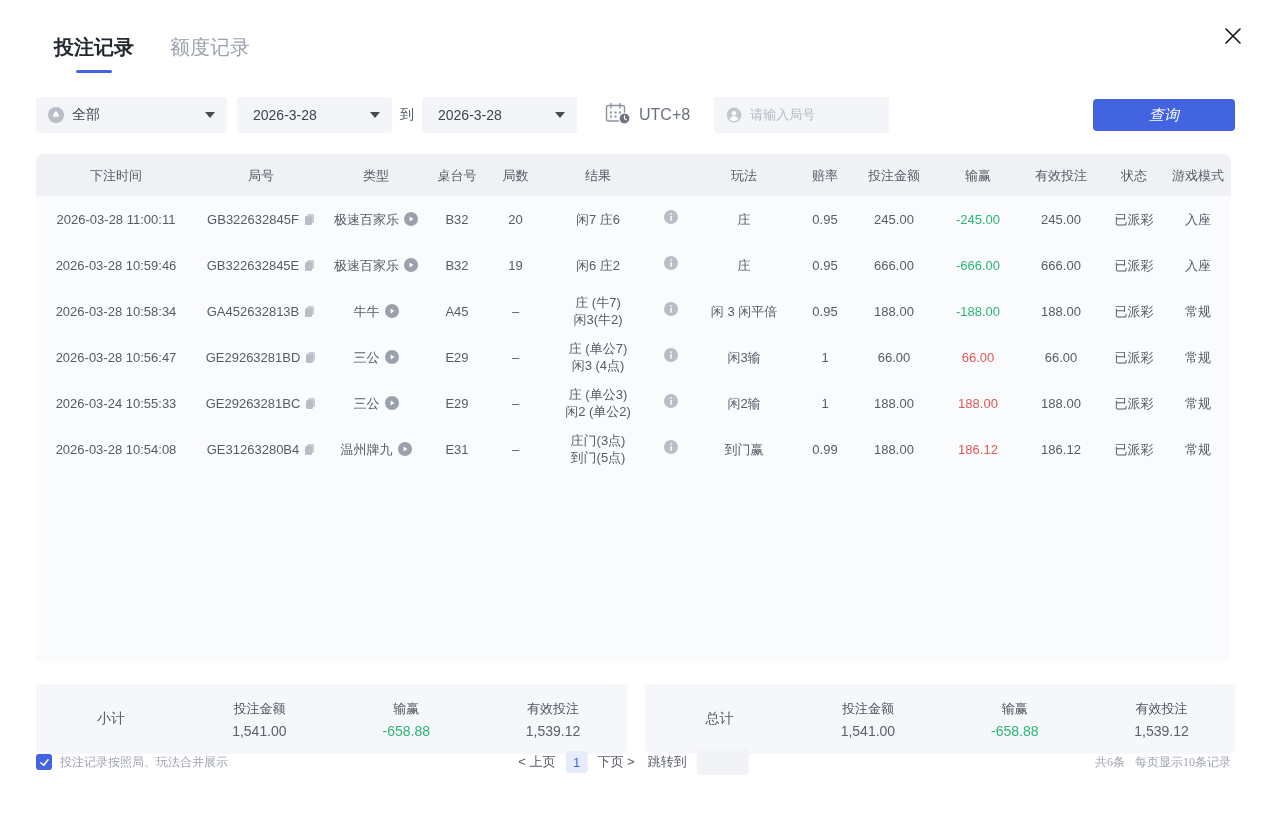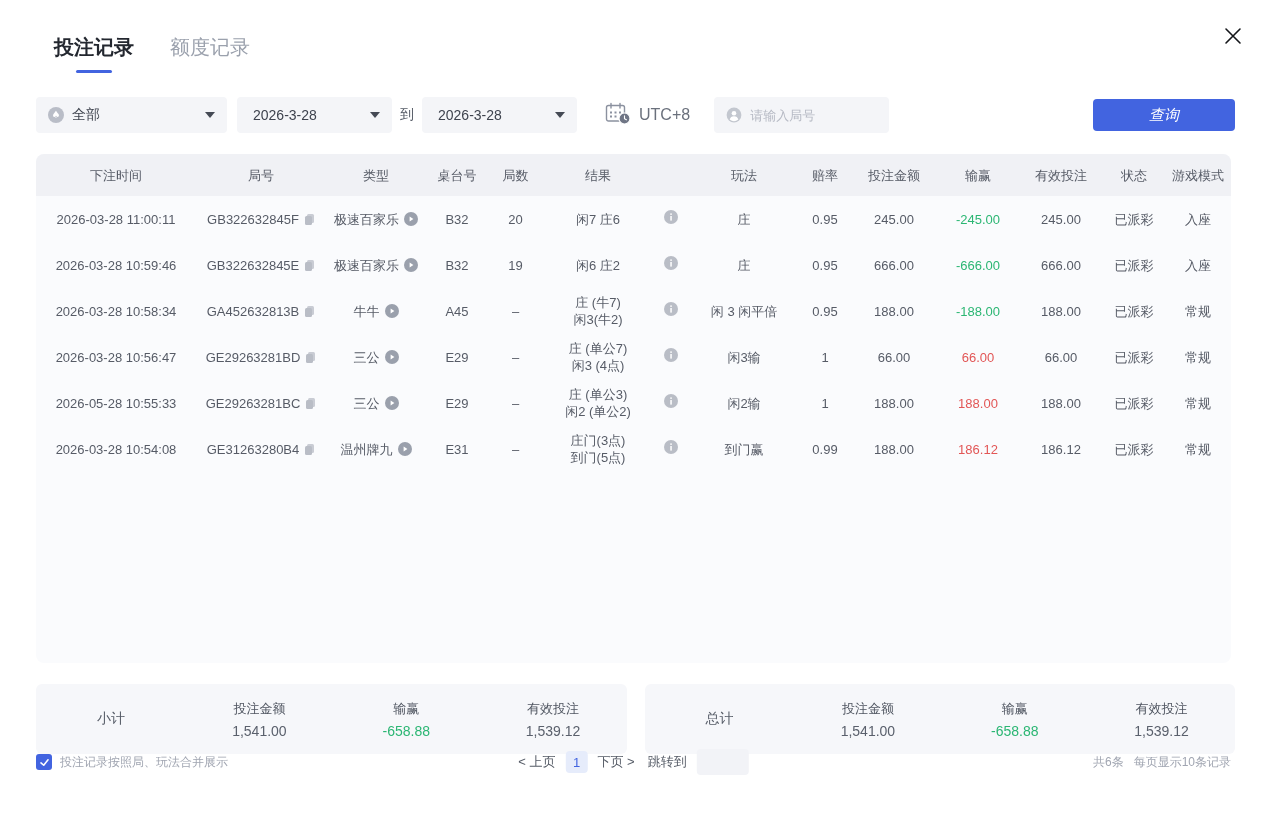--- a/index.html
+++ b/index.html
@@ -20,21 +20,21 @@
   .sel-lg { width:191px; }
   .sel-date { width:155px; margin:0; padding-left:16px;text-align:right; }
   .caret { margin-left:auto; width:0; height:0; border-left:5px solid transparent; border-right:5px solid transparent; border-top:6px solid #454a55; }
   .lead-ic { margin-right:8px; display:flex; align-items:center; }
   .spade-circle { width:16px; height:16px; border-radius:50%; background:#b9bdc7; color:#fff; font-size:10px; line-height:16px; text-align:center; font-family:"DejaVu Sans",sans-serif; }
   .to-label { margin:0 8px; color:#555b66; font-size:14px; }
   .gap10 { margin-left:10px; }
   .tz { display:flex; align-items:center; margin-left:28px; color:#6a707c; font-size:16px; }
   .tz svg { margin-right:8px; }
   .search-chip { width:175px; margin-left:24px; }
-  .search-chip input { border:none; outline:none; background:transparent; width:120px; font-size:13px; color:#1d4ed8; font-family:Liberation Sans, sans-serif; }
+  .search-chip input { border:none; outline:none; background:transparent; width:120px; font-size:13px; color:#1d4ed8; font-family:Liberation Mono, monospace; }
   .search-chip input::placeholder { color:#b6bac4; }
   .query-btn { margin-left:auto; width:142px; height:32px; background:#4264e0; border:none; border-radius:4px; color:#fff; font-size:15px; font-weight:500; cursor:pointer; font-family:inherit;font-style:italic; }
 
   
   .table-wrap { margin:21px 36px 0; width:1195px; height:509px; background:#fafbfd; border-radius:8px; overflow:hidden; }
   .grid-row { display:grid; grid-template-columns:160px 130px 100px 62px 55px 110px 36px 110px 52px 86px 82px 84px 62px 66px; align-items:center; }
   .thead { height:42px; background:#f0f1f5; color:#3f4450; font-size:13px; }
   .thead .c { font-weight:400; }
   .c { text-align:center; color:#565b66; font-size:13px; line-height:17px; }
   .trow { height:46px; }
@@ -54,21 +54,21 @@
   
   .footer { position:absolute; left:36px; right:40px; bottom:18px; height:28px; display:flex; align-items:center; }
   .merge { display:flex; align-items:center; gap:8px; }
   .checkbox { width:16px; height:16px; background:#4264e0; border-radius:3px; display:flex; align-items:center; justify-content:center; cursor:pointer; }
   .merge-label { color:#a0a5b1; font-size:12px; }
   .pagination { position:absolute; left:50%; transform:translateX(-50%); display:flex; align-items:center; gap:10px; color:#555b66; font-size:13px; }
   .pg-link { cursor:pointer; }
   .pg-page { width:22px; height:22px; background:#e6ecfb; border-radius:4px; color:#4264e0; display:flex; align-items:center; justify-content:center; cursor:pointer; }
   .jump-label { margin-left:3px; }
   .jump-input { width:52px; height:26px; border:none; background:#f2f3f7; border-radius:4px; outline:none; font-family:inherit; font-size:13px; text-align:center; color:#555b66; }
-  .records-info { margin-left:auto; color:#a0a5b1; font-size:12px; display:flex; gap:10px; }
+  .records-info { margin-left:auto; color:#a0a5b1; font-size:12px; display:flex; gap:10px;font-family:Liberation Serif, serif; }
 </style>
 </head>
 <body>
 
 <div class="modal">
 
   <div class="tabs-row">
     <div class="tab active">投注记录</div>
     <div class="tab">额度记录</div>
   </div>
@@ -306,21 +306,21 @@
       <div class="c">闲3输</div>
       <div class="c">1</div>
       <div class="c">66.00</div>
       <div class="c"><span class="pos">66.00</span></div>
       <div class="c">66.00</div>
       <div class="c">已派彩</div>
       <div class="c">常规</div>
     </div>
 
     <div class="grid-row trow">
-      <div class="c">2026-05-28 10:55:33</div>
+      <div class="c">2026-03-24 10:55:33</div>
       <div class="c cell-id">
           <span>GE29263281BC</span>
           <span class="ic">
             <svg width="11" height="13" viewBox="0 0 11 13">
               <rect x="3" y="1" width="7" height="9" rx="1.5" fill="#c9ccd4"></rect>
               <rect x="1" y="3" width="7" height="9" rx="1.5" fill="#b9bdc6"></rect>
             </svg>
           </span>
         </div>
       <div class="c cell-type">

